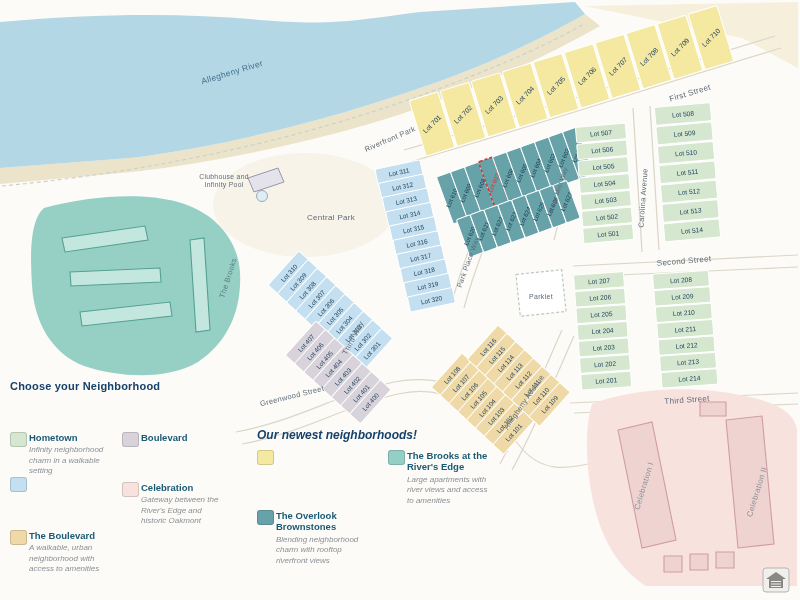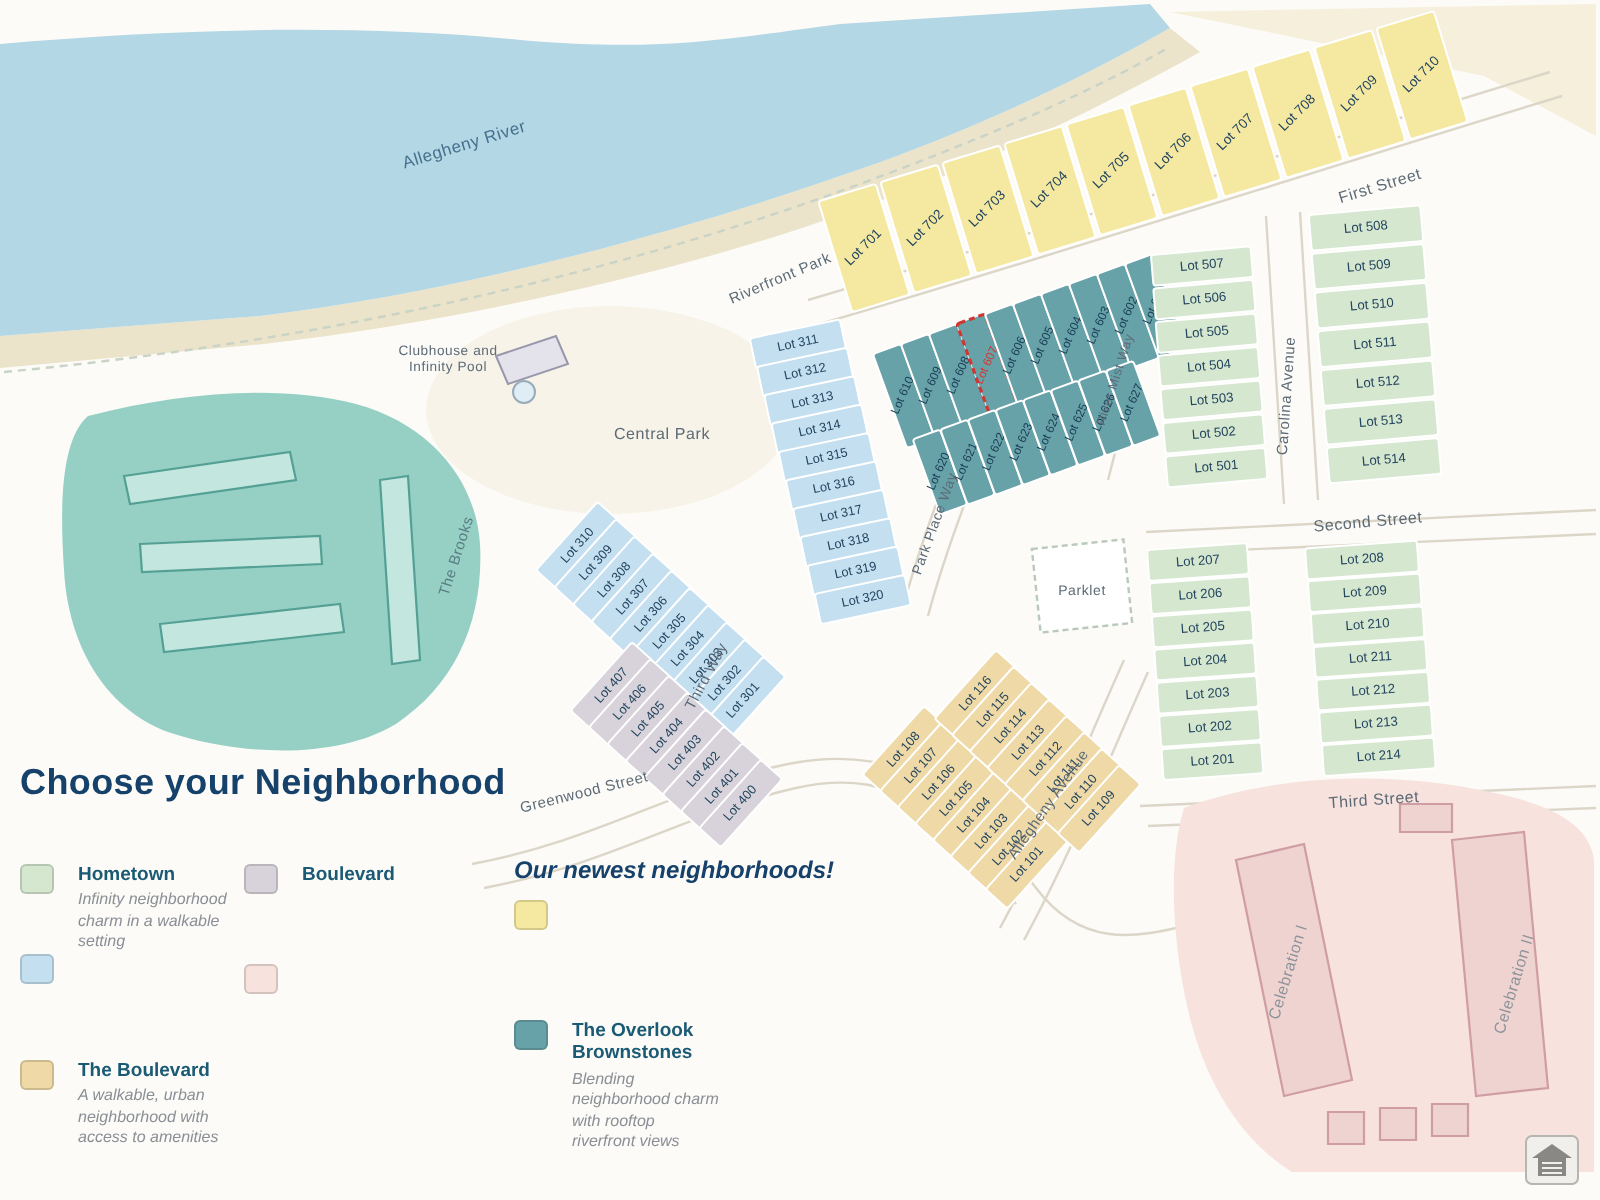--- a/index.html
+++ b/index.html
@@ -1,22 +1,22 @@
 <!DOCTYPE html>
 <html><head>
 <meta charset="utf-8">
 <style>
   html,body{margin:0;padding:0;background:#ffffff;}
   .stage{position:relative;width:800px;height:600px;background:#fcfbf7;overflow:hidden;
          font-family:"Liberation Sans",sans-serif;outline:1px solid #dcdcd8;}
   .stage svg{position:absolute;left:0;top:0;}
   svg text{font-family:"Liberation Sans",sans-serif;}
-  .legend-title{position:absolute;left:10px;top:380px;font-size:18px;line-height:1.25;
+  .legend-title{position:absolute;left:10px;top:380px;font-size:11px;line-height:1.25;
                 font-weight:700;color:#15416b;letter-spacing:.2px;}
-  .leg-item{position:absolute;display:flex;gap:12px;align-items:flex-start;width:104px;}
+  .leg-item{position:absolute;display:flex;gap:2px;align-items:flex-start;width:104px;}
   .swatch{width:15px;height:13px;border-radius:3px;flex:0 0 auto;border:1px solid rgba(0,0,0,.14);}
   .leg-name{display:block;font-size:9.5px;font-weight:700;color:#1b5a74;line-height:1.2;margin-bottom:2px;}
   .leg-desc{display:block;font-size:8px;font-style:italic;color:#8a8f96;line-height:1.3;}
   .newest-header{position:absolute;left:257px;top:428px;font-size:12px;font-style:italic;
                  font-weight:700;color:#15416b;text-align:center;}
 </style>
 </head>
 <body>
 
 <div class="stage">
@@ -567,28 +567,39 @@
       </span>
   </div>
   <div class="leg-item" style="left:122px;top:432px">
     <span class="swatch" style="background: rgb(216, 211, 218);"></span>
     <span>
         <span class="leg-name">Boulevard</span>
       </span>
   </div>
   <div class="leg-item" style="left:122px;top:482px">
     <span class="swatch" style="background: rgb(247, 226, 222);"></span>
+    <span>
+        <span class="leg-name">Celebration</span>
+    <span class="leg-desc">Gateway between the River's Edge and historic Oakmont</span>
+      </span>
   </div>
 
   <div class="newest-header">Our newest neighborhoods!</div>
 
   <div class="leg-item" style="left:257px;top:450px">
     <span class="swatch" style="background: rgb(245, 233, 161);"></span>
   </div>
   <div class="leg-item" style="left:257px;top:510px">
     <span class="swatch" style="background: rgb(104, 162, 169);"></span>
     <span>
         <span class="leg-name">The Overlook Brownstones</span>
     <span class="leg-desc">Blending neighborhood charm with rooftop riverfront views</span>
       </span>
   </div>
+  <div class="leg-item" style="left:388px;top:450px;width:100px">
+    <span class="swatch" style="background: rgb(147, 207, 196);"></span>
+    <span>
+        <span class="leg-name">The Brooks at the River's Edge</span>
+    <span class="leg-desc">Large apartments with river views and access to amenities</span>
+      </span>
+  </div>
 
 </div>
 
 </body></html>

